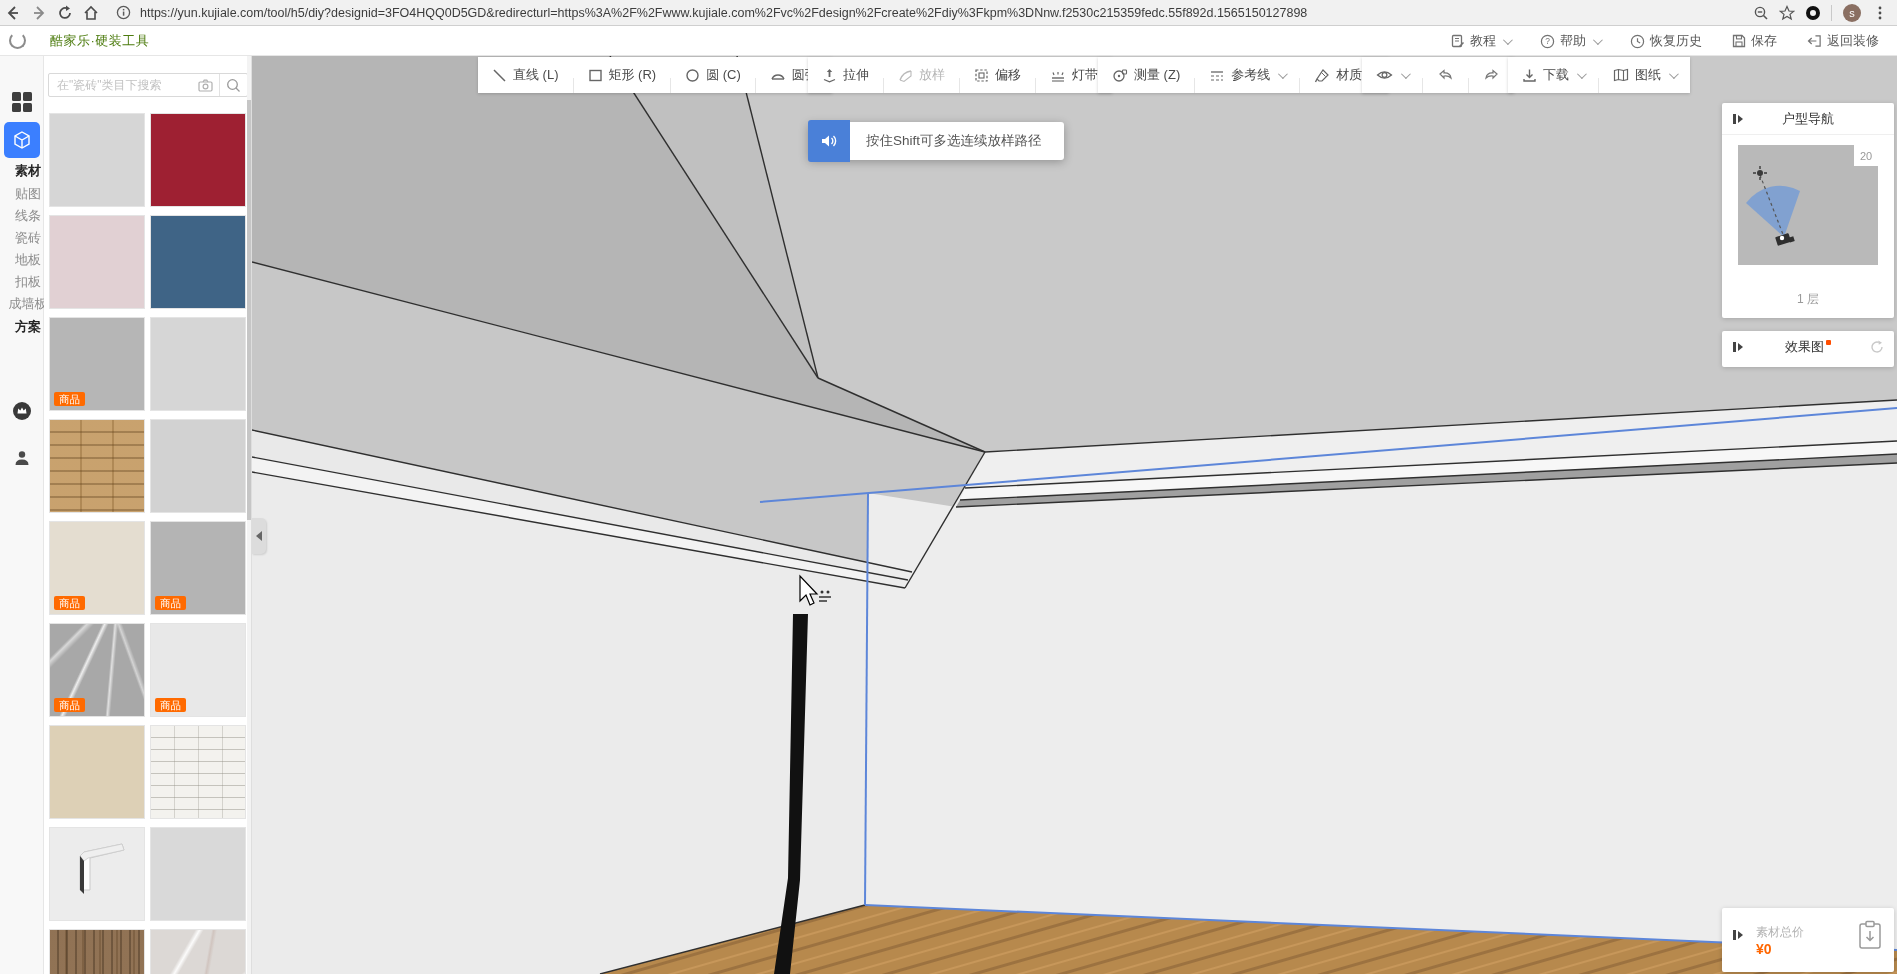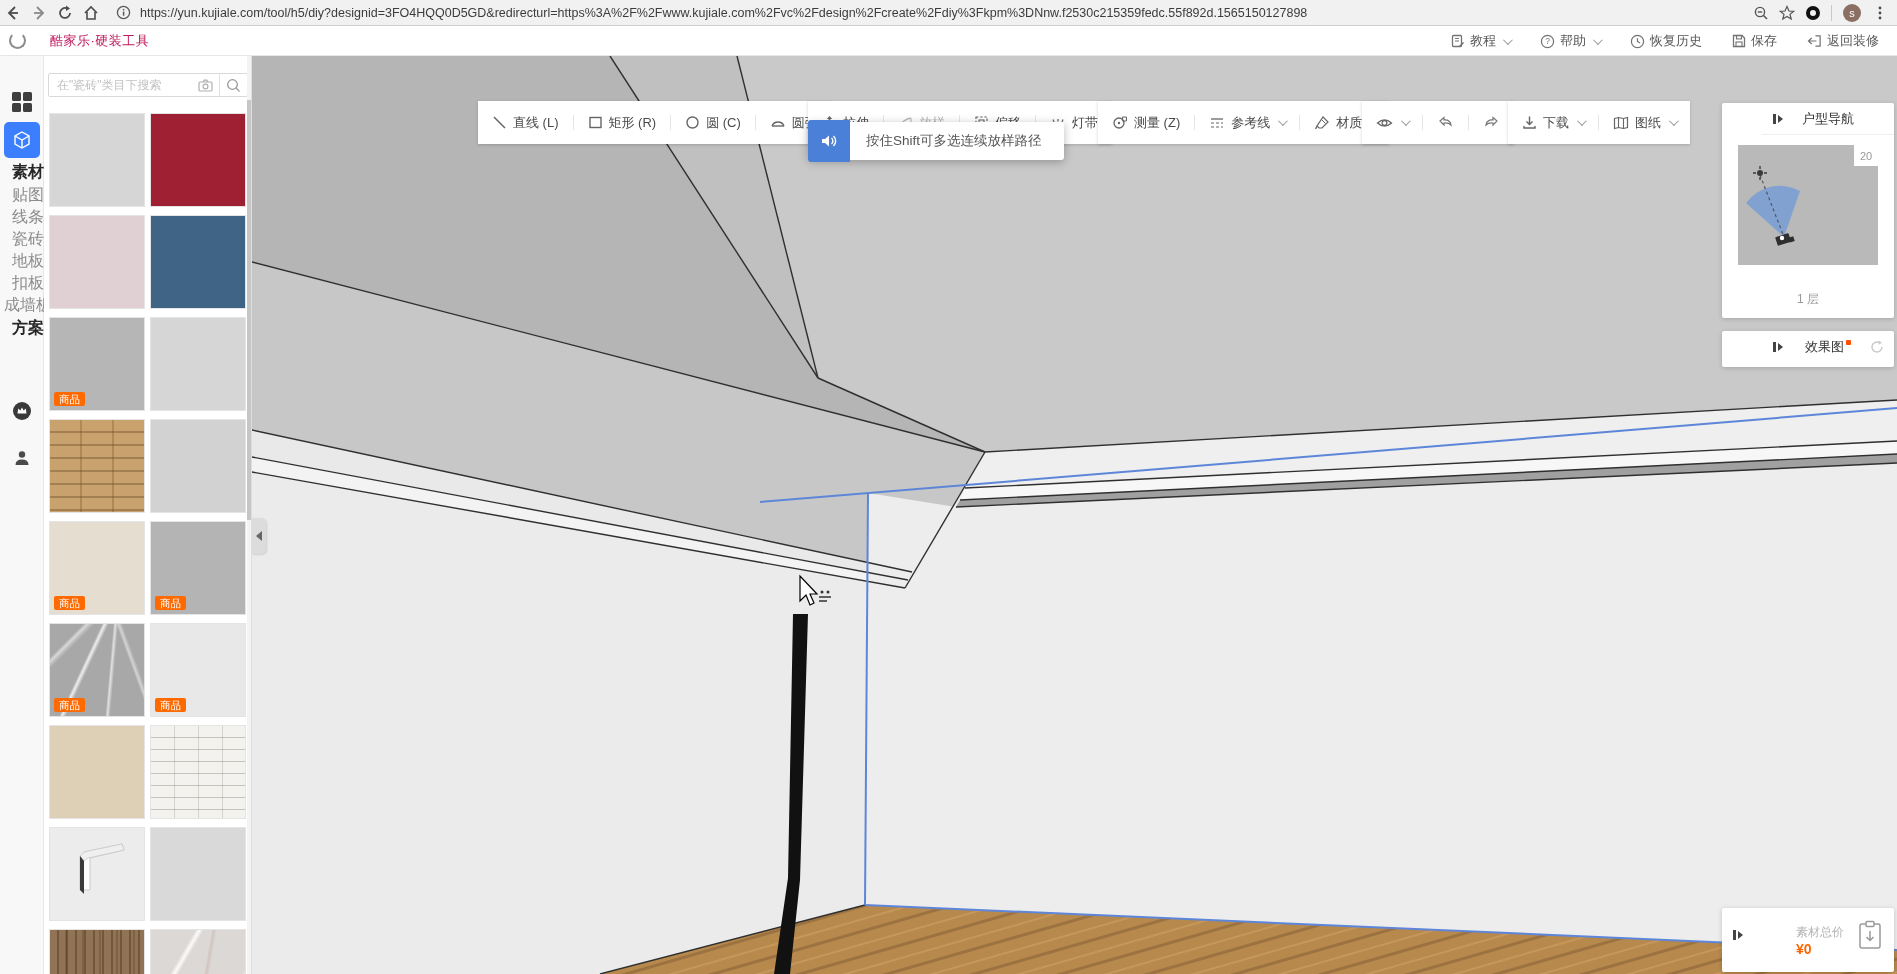--- a/index.html
+++ b/index.html
@@ -16,45 +16,45 @@
   #avatar-chip { width:18px; height:18px; border-radius:50%; background:#8a6f62; color:#fff;
     font-size:11px; display:flex; align-items:center; justify-content:center; margin:0 6px; }
   .vsep { width:1px; height:16px; background:#c9c9c9; margin:0 5px; }
   .donut { width:14px; height:14px; border:4px solid #111; border-radius:50%; }
 
   
   #app-header { position:absolute; left:0; top:26px; width:1897px; height:30px;
     background:#ffffff; border-bottom:1px solid #e6e6e6; display:flex; align-items:center; }
   #app-logo { width:17px; height:17px; border:2.5px solid #8c8c8c; border-radius:50%;
     border-top-color:transparent; margin:0 8px 0 9px; }
-  #app-title { font-size:13px; color:#be185d; letter-spacing:.5px;padding-left:16px; }
+  #app-title { font-size:13px; color:#4d7c0f; letter-spacing:.5px;padding-left:16px; }
   #header-menu { position:absolute; right:18px; top:0; height:30px; display:flex; align-items:center; gap:30px; }
   .hm-item { display:flex; align-items:center; gap:5px; font-size:13px; color:#595959; cursor:pointer; }
   .chev { width:7px; height:7px; border-right:1.3px solid #9a9a9a; border-bottom:1.3px solid #9a9a9a;
     transform:rotate(45deg) translateY(-2px); margin-left:2px; }
 
   
-  .tbox { position:absolute; top:57px; height:43px; background:#fff; display:flex; align-items:center;
-    box-shadow:0 1px 3px rgba(0,0,0,.18); z-index:6;margin-top:44px; }
+  .tbox { position:absolute; top:57px; height:36px; background:#fff; display:flex; align-items:flex-end;
+    box-shadow:0 1px 3px rgba(0,0,0,.18); z-index:6; }
   .titem { display:flex; align-items:center; gap:6px; padding:0 14px; height:100%;
     font-size:13px; color:#4a4a4a; cursor:pointer; white-space:nowrap; }
   .titem.disabled { color:#b5b5b5; }
   .titem.disabled svg { opacity:.45; }
   .tsep { width:1px; height:15px; background:#e6e6e6; }
   .tbox svg { display:block; }
 
   
   #icon-rail { position:absolute; left:0; top:56px; width:44px; height:918px;
     background:#f8f8f8; border-right:1px solid #e6e6e6; z-index:7; }
   #rail-grid-icon { position:absolute; left:12px; top:36px; width:20px; height:20px;
     display:grid; grid-template-columns:9px 9px; gap:2px; }
   #rail-grid-icon span { background:#3f3f3f; border-radius:1.5px; height:9px; }
   #rail-active-btn { position:absolute; left:4px; top:66px; width:36px; height:36px;
     border-radius:5px; display:flex; align-items:center; justify-content:center; cursor:pointer; }
-  .rail-label { position:absolute; left:0; width:56px; text-align:center; font-size:16px;
+  .rail-label { position:absolute; left:0; width:56px; text-align:center; font-size:13px;
     color:#8c8c8c; cursor:pointer; }
   .rail-label.hdr { color:#262626; font-weight:bold; cursor:default; }
   #rail-vip { position:absolute; left:12px; top:345px; cursor:pointer; }
   #rail-user { position:absolute; left:13px; top:393px; cursor:pointer; }
 
   
   #materials-panel { position:absolute; left:44px; top:56px; width:208px; height:918px;
     background:#fff; border-right:1px solid #dedede; overflow:hidden; z-index:7; }
   #search-box { position:absolute; left:4px; top:17px; width:200px; height:24px;
     border:1px solid #d9d9d9; border-radius:2px; display:flex; align-items:center; background:#fff; }
@@ -97,21 +97,21 @@
 
   
   #loft-tooltip { position:absolute; left:808px; top:122px; height:38px; background:#fff;
     border-radius:3px; box-shadow:0 2px 10px rgba(0,0,0,.28); display:flex; align-items:center; z-index:8; }
   #loft-tooltip .tt-icon { width:42px; height:42px; border-radius:3px 0 0 3px;
     display:flex; align-items:center; justify-content:center; }
   #loft-tooltip .tt-text { font-size:13.5px; color:#555; padding:0 22px 0 16px; white-space:nowrap; }
 
   
   .rpanel { position:absolute; left:1722px; width:172px; background:#fff; border-radius:2px;
-    box-shadow:0 1px 5px rgba(0,0,0,.18); z-index:8;padding-left:40px; }
+    box-shadow:0 1px 5px rgba(0,0,0,.18); z-index:8; }
   .rp-header { height:32px; display:flex; align-items:center; position:relative; }
   .rp-title { width:100%; text-align:center; font-size:13px; color:#333; }
   .collapse-ic { position:absolute; left:10px; top:10px; width:12px; height:12px; cursor:pointer; }
   .collapse-ic::before { content:""; position:absolute; left:1px; top:1px; width:2.5px; height:10px; background:#444; }
   .collapse-ic::after { content:""; position:absolute; left:6px; top:2px; width:0; height:0;
     border-top:4px solid transparent; border-bottom:4px solid transparent; border-left:5.5px solid #444; }
   #fp-map { position:absolute; left:16px; top:42px; width:140px; height:120px; background:#b9b9b9; }
   #fp-area-tab { position:absolute; right:0; top:0; width:24px; height:21px; background:#fff;
     font-size:11px; color:#999; display:flex; align-items:center; justify-content:center; }
   #fp-floor { position:absolute; left:0; top:188px; width:172px; text-align:center;

